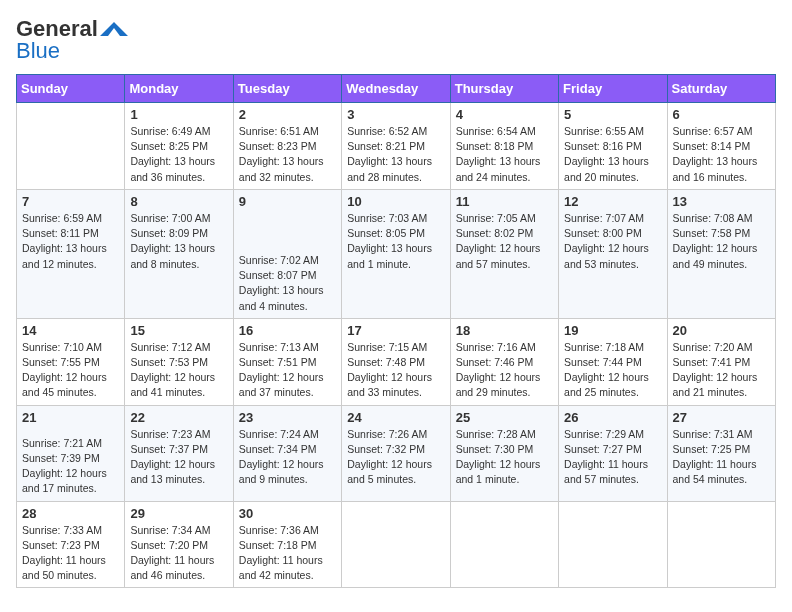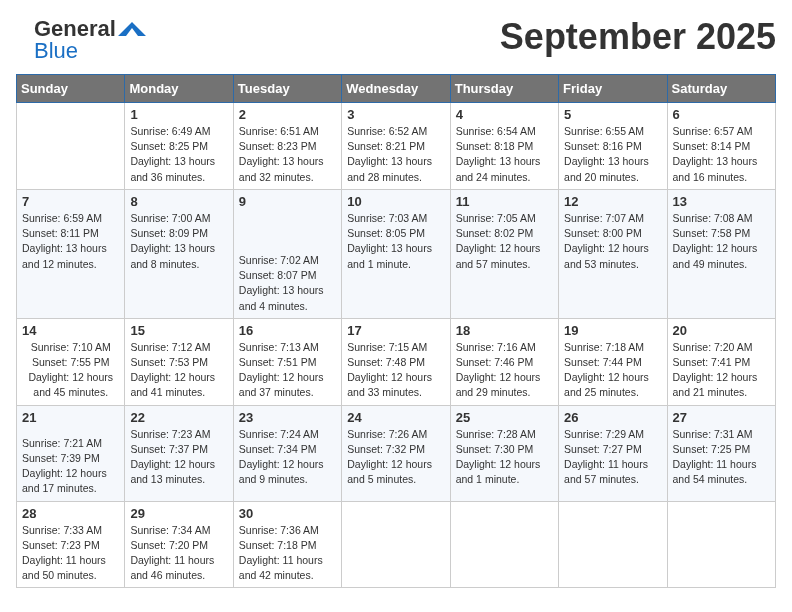--- a/index.html
+++ b/index.html
@@ -8,21 +8,20 @@
       background: #fff;
       width: 792px;
       min-height: 612px;
       padding: 16px;
     }
     .header {
       display: flex;
       align-items: flex-start;
       justify-content: space-between;
       margin-bottom: 10px;
-      margin-left: 18px;
     }
     .logo {
       display: flex;
       flex-direction: column;
       align-items: flex-start;
     }
     .logo-icon {
       width: 28px;
       height: 16px;
       margin-left: 2px;
@@ -43,21 +42,21 @@
       font-size: 16px;
       color: #555;
       margin-top: 2px;
     }
     .calendar {
       width: 100%;
       border-collapse: collapse;
       font-size: 11px;
     }
     .calendar th {
-      background-color: #737373;
+      background-color: #8b5cf6;
       color: #fff;
       padding: 6px 4px;
       text-align: left;
       font-size: 13px;
       font-weight: bold;
       border: 1px solid #2d6aa8;
     }
     .calendar td {
       border: 1px solid #ccc;
       vertical-align: top;
@@ -93,21 +92,20 @@
     <div class="logo-row">
       <span style="font-size:22px;font-weight:bold;color:#333;">
         <span>General</span><svg class="logo-icon" viewBox="0 0 28 16" style="display:inline-block;vertical-align:middle;margin-left:2px;">
             <polygon points="0,14 14,0 28,14 20,14 14,6 8,14" fill="#1a6fc4"></polygon>
           </svg>
       </span>
     </div>
     <div style="font-size:22px;font-weight:normal;color:#1a6fc4;margin-top:-4px;">Blue</div>
   </div>
   <div class="title-section">
-    <div class="month-year">September 2025</div>
   </div>
 </div>
 
 <table class="calendar">
   <thead>
     <tr>
       <th>Sunday</th>
       <th>Monday</th>
       <th>Tuesday</th>
       <th>Wednesday</th>
@@ -209,21 +207,21 @@
           <div class="day-number">13</div>
           <div class="cell-text" style="white-space: pre-line;">Sunrise: 7:08 AM
 Sunset: 7:58 PM
 Daylight: 12 hours
 and 49 minutes.</div>
         </td>
       </tr>
       <tr class="week-row">
         <td>
           <div class="day-number">14</div>
-          <div class="cell-text" style="white-space: pre-line; text-align: center;">Sunrise: 7:10 AM
+          <div class="cell-text" style="white-space: pre-line;">Sunrise: 7:10 AM
 Sunset: 7:55 PM
 Daylight: 12 hours
 and 45 minutes.</div>
         </td>
         <td>
           <div class="day-number">15</div>
           <div class="cell-text" style="white-space: pre-line;">Sunrise: 7:12 AM
 Sunset: 7:53 PM
 Daylight: 12 hours
 and 41 minutes.</div>

